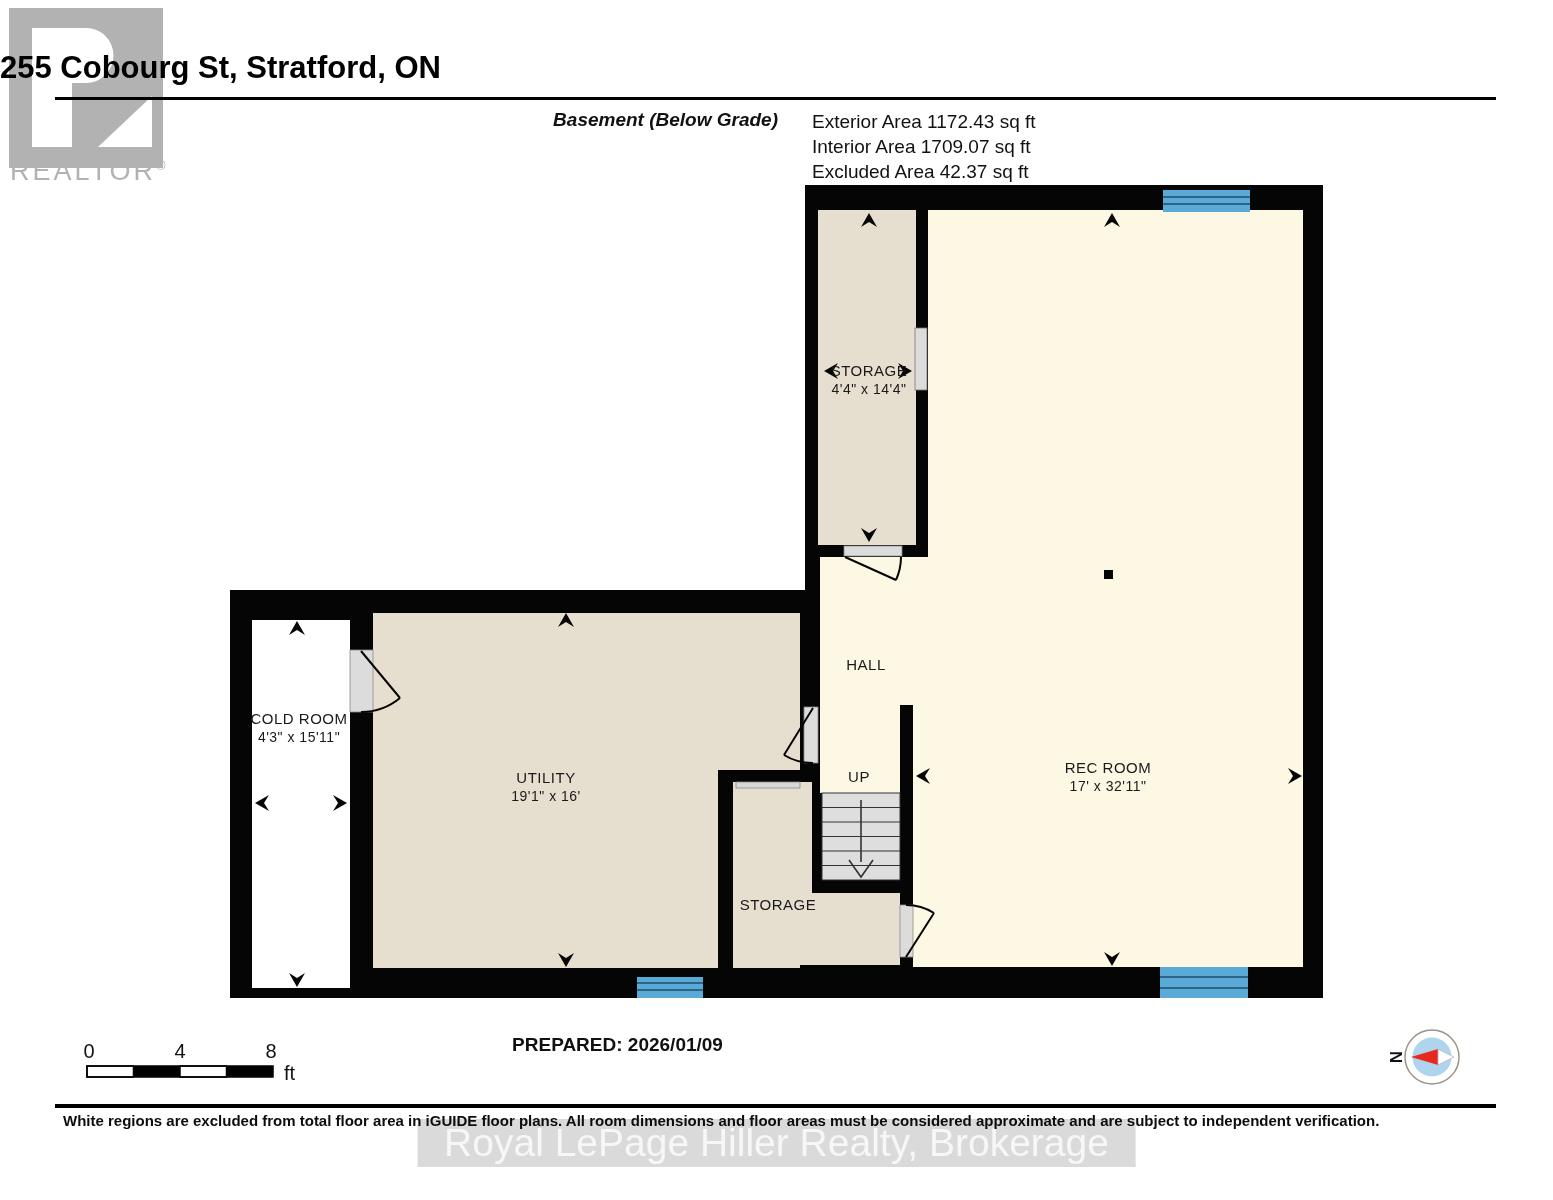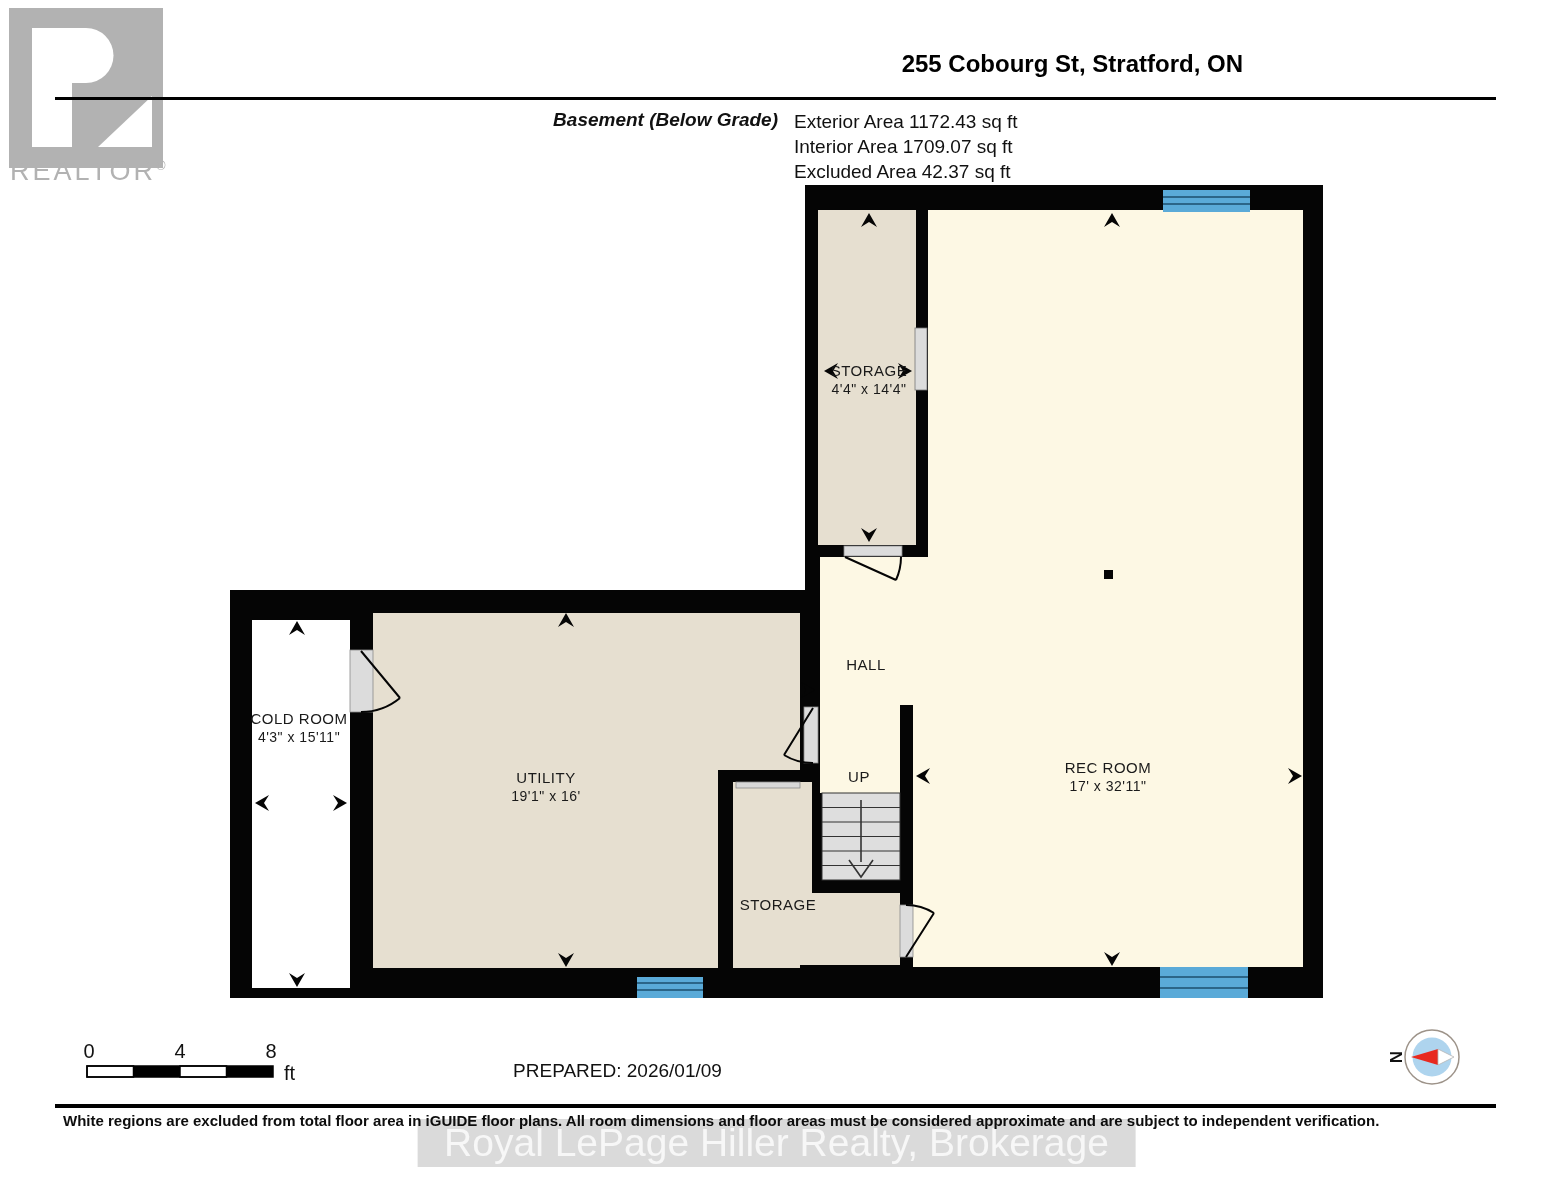--- a/index.html
+++ b/index.html
@@ -1,28 +1,28 @@
 <!DOCTYPE html>
 <html><head>
 <meta charset="utf-8">
 <style>
   html,body{margin:0;padding:0;background:#fff;}
   body{width:1553px;height:1200px;position:relative;overflow:hidden;
        font-family:"Liberation Sans", sans-serif;color:#111;}
   .abs{position:absolute;}
   
-  .title{left:0;top:50px;width:1243px;text-align:right;font-size:24px;font-weight:bold;color:#000;}
+  .title{left:0;top:50px;width:1243px;text-align:left;font-size:31px;font-weight:bold;color:#000;}
   .title-rule{left:55px;top:97px;width:1441px;height:3px;background:#000;}
   .floor-label{left:400px;top:109px;width:378px;text-align:right;font-size:19px;font-weight:bold;font-style:italic;}
-  .areas{left:794px;top:109px;font-size:19px;line-height:25px;white-space:nowrap;}
+  .areas{left:812px;top:109px;font-size:19px;line-height:25px;white-space:nowrap;}
   
   .realtor-text{left:10px;top:156px;font-size:27px;letter-spacing:3px;color:#b2b2b2;white-space:nowrap;}
   .realtor-text sup{font-size:13px;vertical-align:10px;letter-spacing:0;}
   
-  .prepared{left:0;top:1060px;width:1235px;text-align:center;font-size:19px;}
+  .prepared{left:0;top:1034px;width:1235px;text-align:center;font-size:19px;font-weight:bold;}
   .footer-rule{left:55px;top:1104px;width:1441px;height:4px;background:#000;}
   .disclaimer{left:63px;top:1112px;font-size:15px;color:#0d0d0d;white-space:nowrap;z-index:3;font-weight:bold;}
   .watermark{left:50%;top:1119px;transform:translateX(-50%);padding:2px 27px;
              background:#dadada;color:#f7f7f7;font-size:39px;white-space:nowrap;z-index:2;}
   svg text{font-family:"Liberation Sans", sans-serif;}
 </style>
 </head>
 <body>
 
 <svg class="abs" style="left:0;top:0;" width="200" height="200" viewBox="0 0 200 200">

